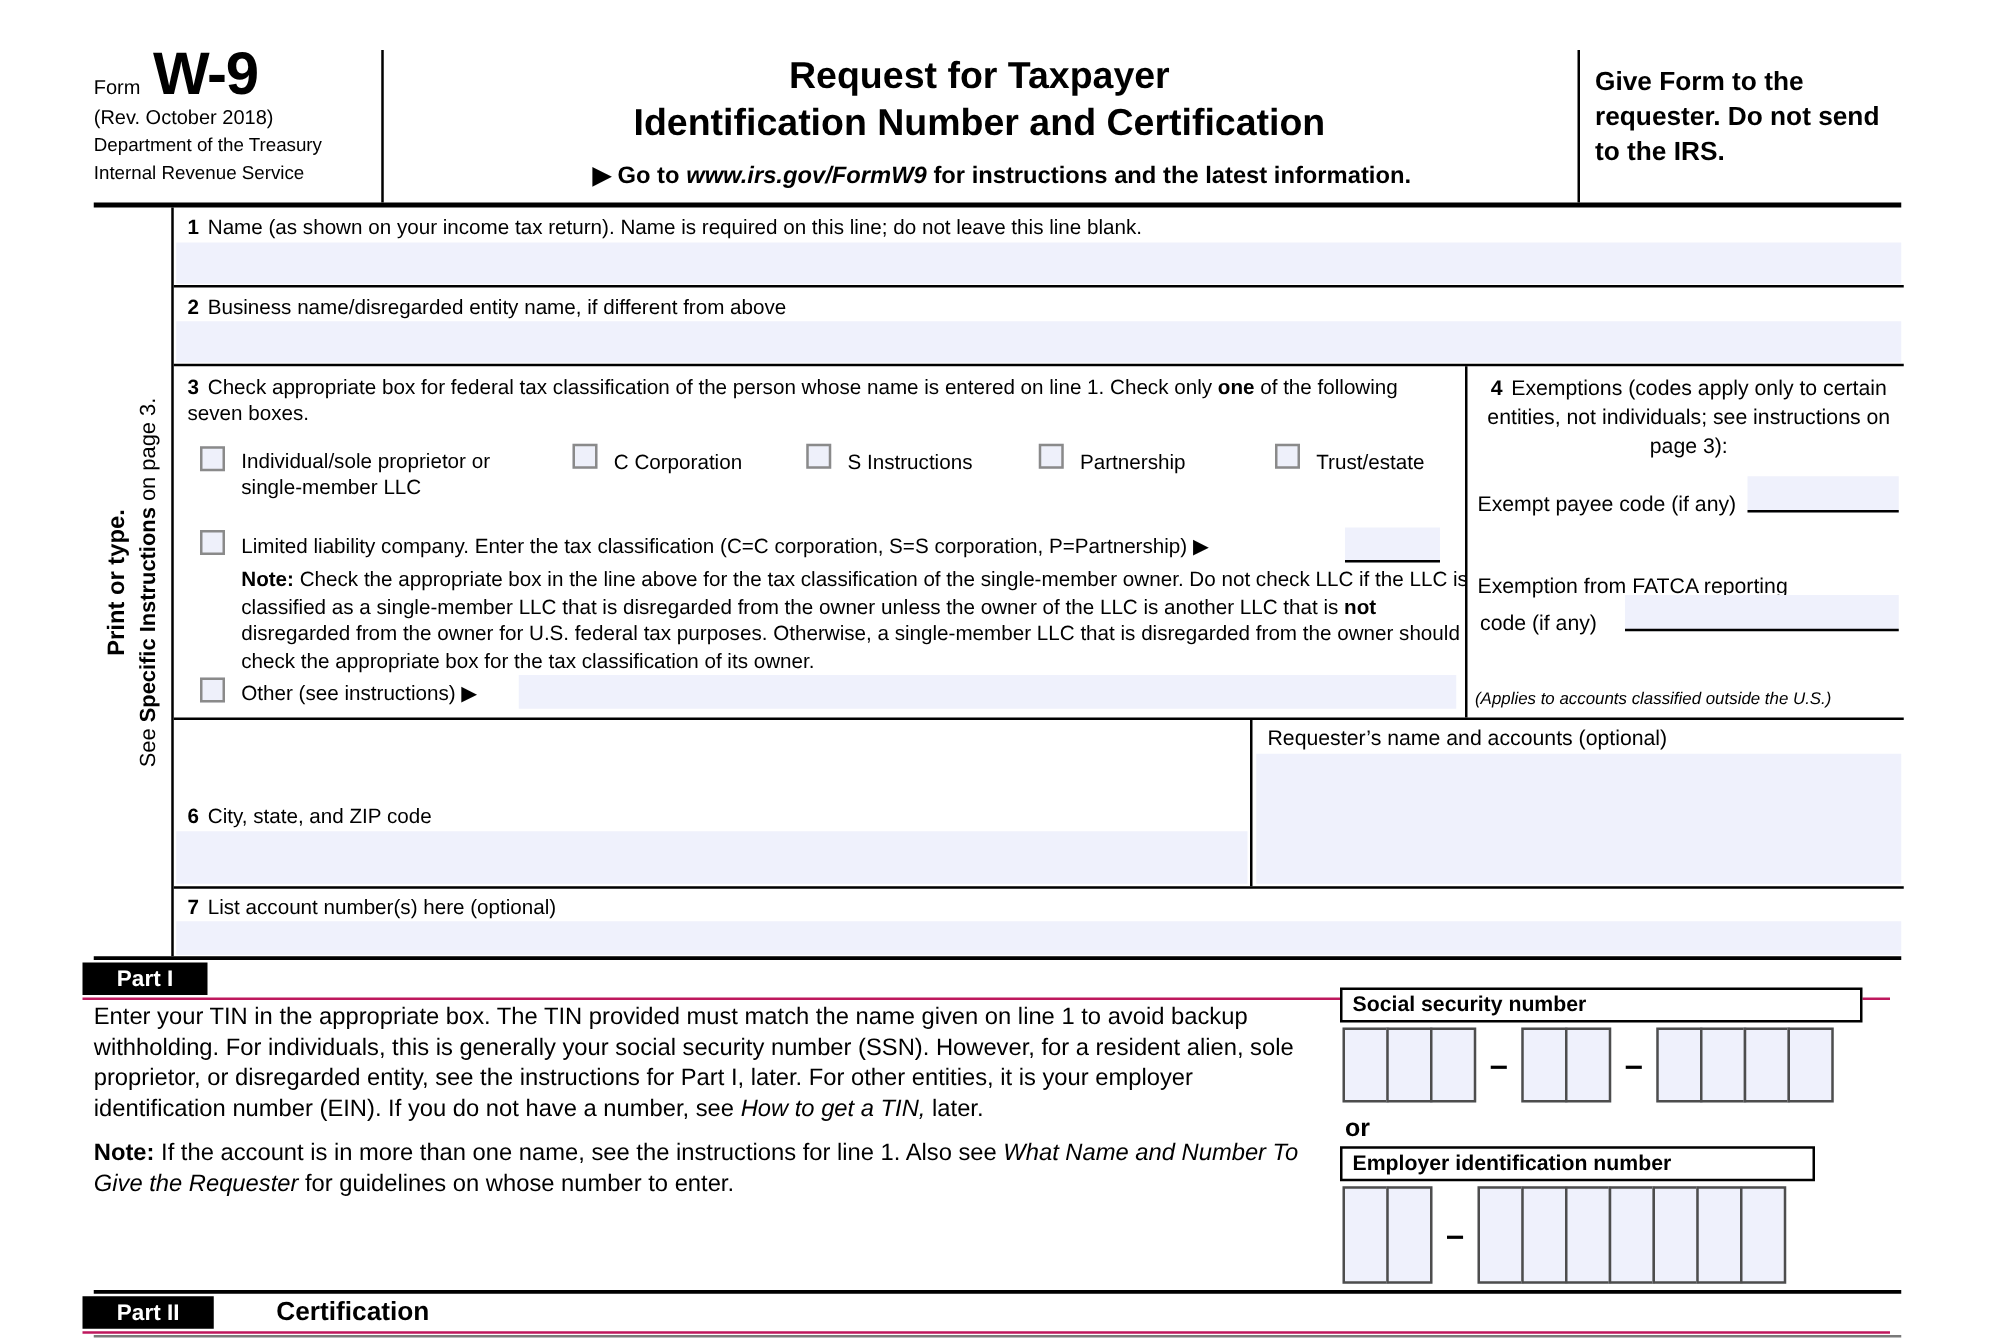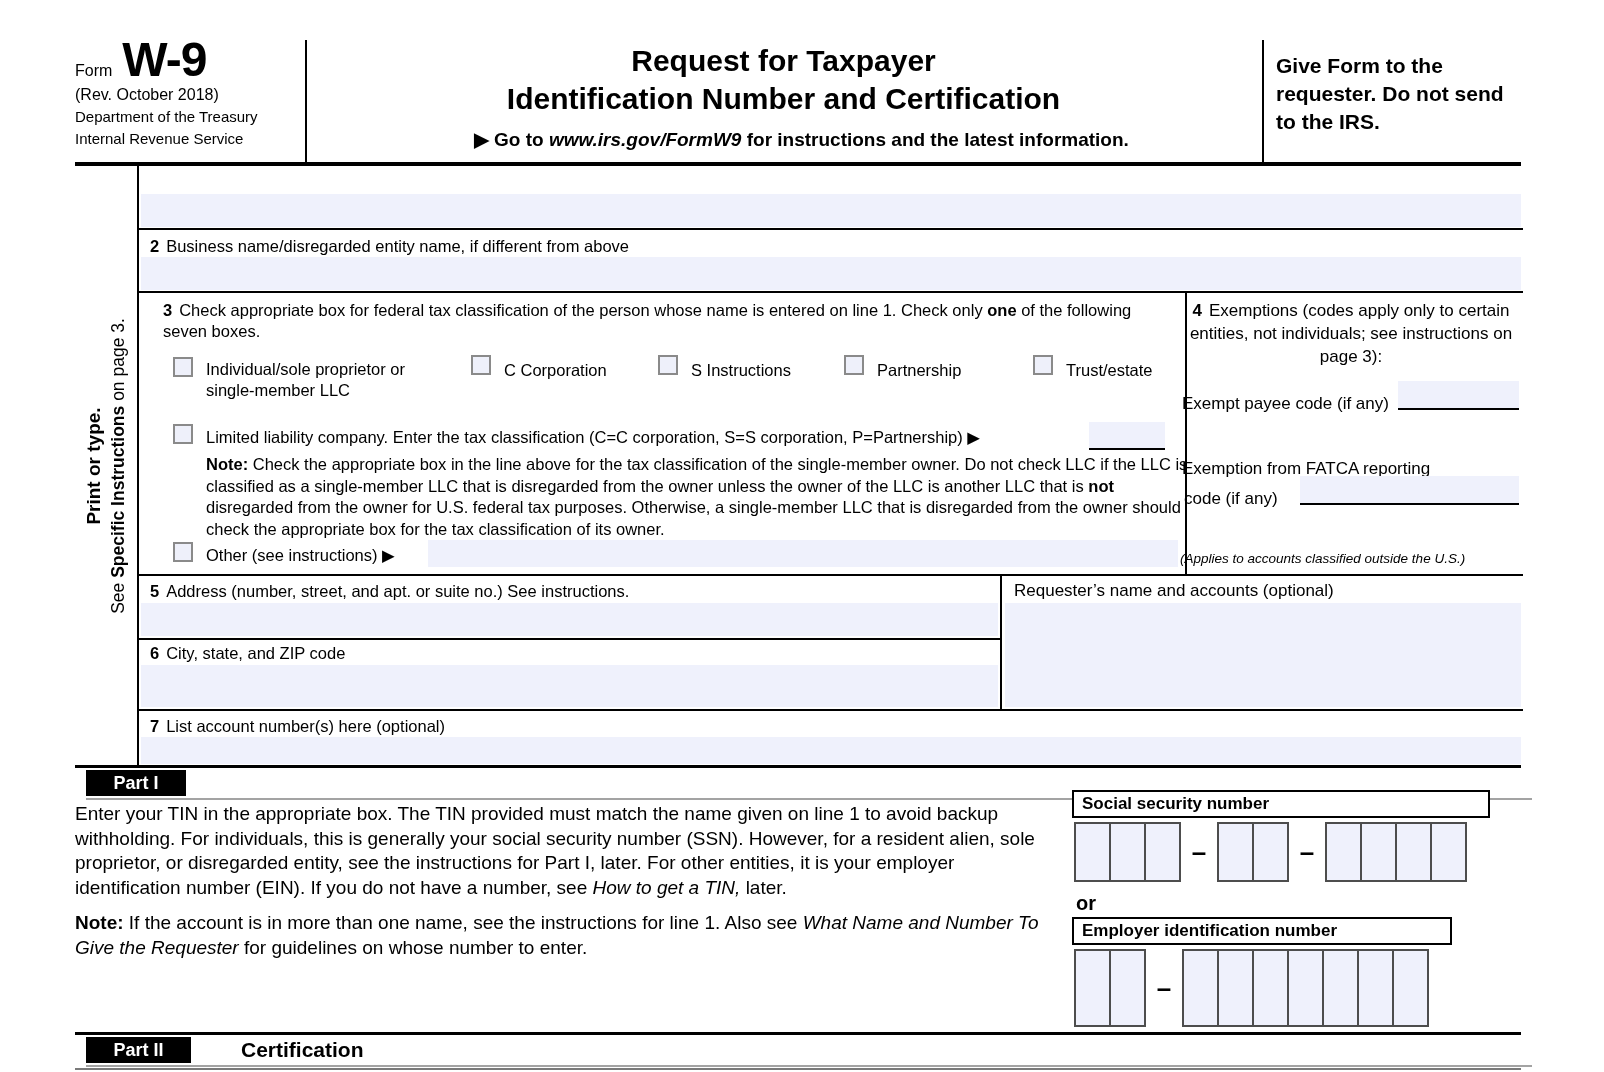--- a/index.html
+++ b/index.html
@@ -36,34 +36,34 @@
   .lbl{font-size:16.5px;line-height:21px;}
   .num{font-weight:bold;margin-right:7px;}
   .field{background:var(--field-bg,#eff1fc);}
 
   .row1{top:0;height:64px;}
   .row2{top:64px;height:63px;}
   .row34{top:127px;height:283px;}
   .row56{top:410px;height:135px;}
   .row7{top:545px;height:54px;}
 
-  .col3{left:13px;top:0;width:1033px;height:281px;border-right:2px solid #000;}
+  .col3{left:0;top:0;width:1033px;height:281px;border-right:2px solid #000;}
   .col4{left:1035px;top:0;width:349px;height:281px;font-size:17px;line-height:23px;}
 
   .cb{width:20px;height:20px;background:var(--checkbox-fill,#eef0fa);
       border:2px solid var(--checkbox-border,#8a8a8a);box-sizing:border-box;}
   .uline{border-bottom:2px solid #000;}
 
   .col56{left:0;top:0;width:861px;height:133px;border-right:2px solid #000;}
   .colreq{left:863px;top:0;width:521px;height:133px;}
   .r5{position:absolute;left:0;top:0;width:861px;height:62px;border-bottom:2px solid #000;}
   .r6{position:absolute;left:0;top:62px;width:861px;height:71px;}
 
   
-  .part-bar{left:86px;width:1446px;height:28px;border-bottom:2px solid #a3a3a3;}
+  .part-bar{left:66px;width:1446px;height:28px;border-bottom:2px solid #be185d;}
   .chip{position:absolute;left:0;top:0;height:26px;background:#000;color:#fff;
         font-weight:bold;font-size:18px;display:flex;align-items:center;justify-content:center;}
   .part-heading{position:absolute;left:155px;top:1px;font-size:21px;font-weight:bold;}
 
   .tin-text{left:75px;top:802px;width:968px;font-size:19px;line-height:24.5px;}
   .tin-p2{margin-top:11px;}
 
   .tin-right{left:1072px;top:790px;width:450px;}
   .numbox-label{position:absolute;border:2px solid #000;height:24px;box-sizing:content-box;
                 font-size:17px;font-weight:bold;line-height:24px;padding-left:8px;background:#fff;}
@@ -109,20 +109,23 @@
   <div class="abs sidebar">
     <div class="sidebar-inner">
       <div class="sidebar-l1">Print or type.</div>
       <div class="sidebar-l2"><span>See </span><span class="b">Specific Instructions</span><span> on page 3.</span></div>
     </div>
   </div>
 
   <div class="abs form-body">
 
     <div class="row row1 bb">
+      <div class="abs lbl" style="left:11px;top:6px;">
+        <span class="num">1</span><span>Name (as shown on your income tax return). Name is required on this line; do not leave this line blank.</span>
+      </div>
       <div class="abs field" style="left:2px;top:28px;width:1380px;height:33px;"></div>
     </div>
 
     <div class="row row2 bb">
       <div class="abs lbl" style="left:11px;top:6px;">
         <span class="num">2</span><span>Business name/disregarded entity name, if different from above</span>
       </div>
       <div class="abs field" style="left:2px;top:27px;width:1380px;height:33px;"></div>
     </div>
 
@@ -167,26 +170,20 @@
         <div class="abs field uline" style="left:224px;top:88px;width:121px;height:27px;"></div>
         <div class="abs" style="left:8px;top:164px;">Exemption from FATCA reporting</div>
         <div class="abs" style="left:10px;top:194px;">code (if any)</div>
         <div class="abs field uline" style="left:126px;top:183px;width:219px;height:27px;"></div>
         <div class="abs i" style="left:6px;top:254px;font-size:13.5px;">(Applies to accounts classified outside the U.S.)</div>
       </div>
     </div>
 
     <div class="row row56 bb">
       <div class="abs col56">
-        <div class="r5">
-          <div class="abs lbl" style="left:11px;top:5px;">
-            <span class="num">5</span><span>Address (number, street, and apt. or suite no.) See instructions.</span>
-          </div>
-          <div class="abs field" style="left:2px;top:27px;width:857px;height:33px;"></div>
-        </div>
         <div class="r6">
           <div class="abs lbl" style="left:11px;top:5px;">
             <span class="num">6</span><span>City, state, and ZIP code</span>
           </div>
           <div class="abs field" style="left:2px;top:27px;width:857px;height:42px;"></div>
         </div>
       </div>
       <div class="abs colreq">
         <div class="abs" style="left:12px;top:5px;font-size:17px;">Requester’s name and accounts (optional)</div>
         <div class="abs field" style="left:3px;top:27px;width:516px;height:104px;"></div>

